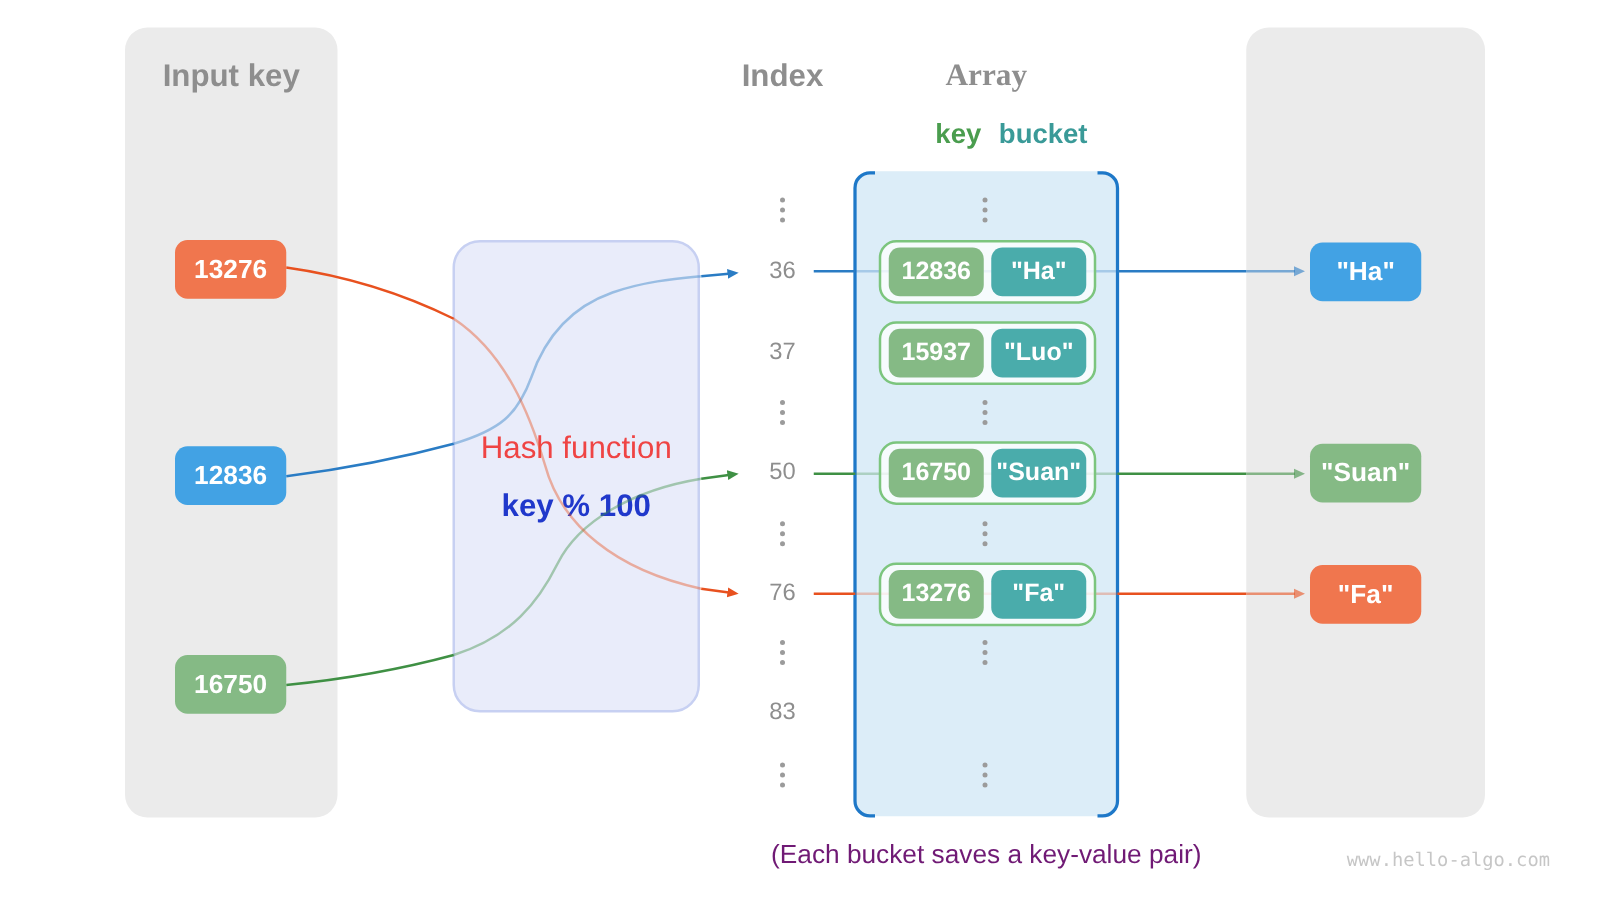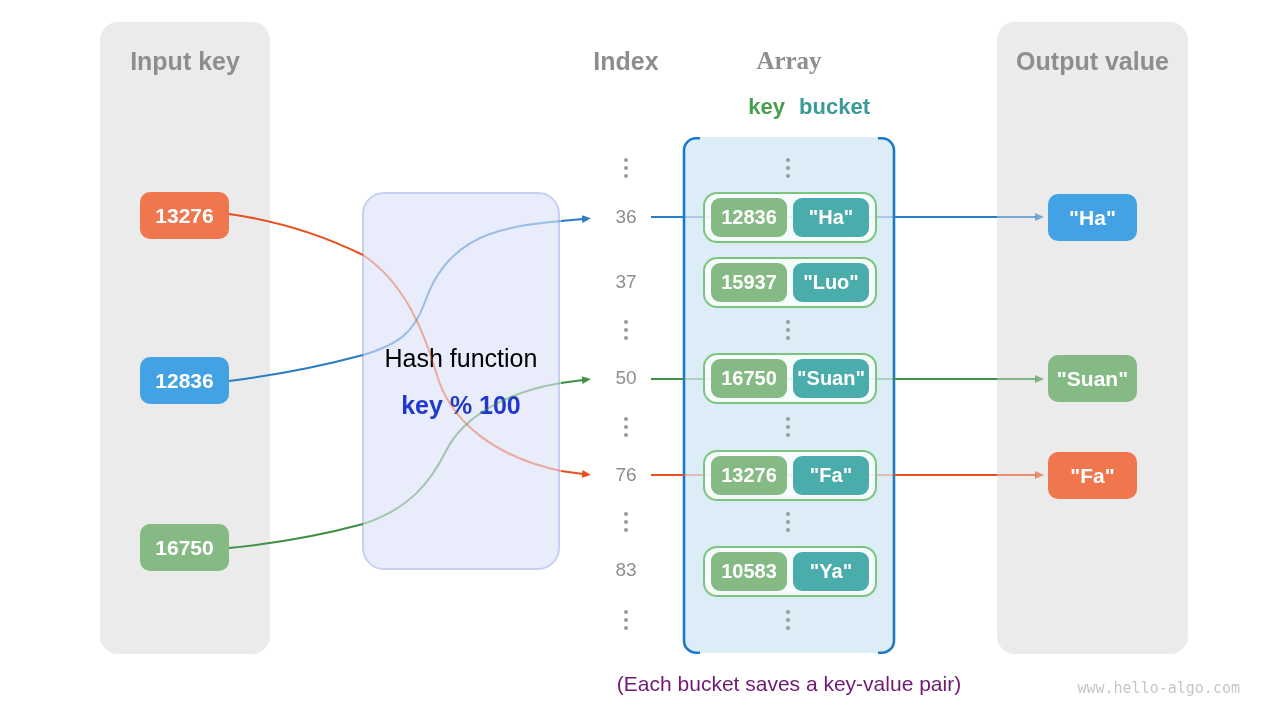--- a/index.html
+++ b/index.html
@@ -3,21 +3,21 @@
 <meta charset="utf-8">
 <style>
   html,body{margin:0;padding:0;background:#fff;}
   .canvas{position:relative;width:1280px;height:720px;background:#ffffff;overflow:hidden;
           font-family:"Liberation Sans",sans-serif;}
   .panel{position:absolute;background:#ebebeb;border-radius:18px;}
   .ttl{position:absolute;font-size:25px;font-weight:700;color:#8e8e8e;text-align:center;line-height:30px;}
   .hash-box{position:absolute;left:362px;top:192px;width:198px;height:378px;background:#e9ecfa;
             border:2px solid #c7d0f2;border-radius:22px;box-sizing:border-box;}
   .hash-title{position:absolute;left:362px;top:344px;width:198px;text-align:center;
-              font-size:25px;color:#000000;line-height:28px;}
+              font-size:25px;color:#ef4444;line-height:28px;}
   .hash-formula{position:absolute;left:362px;top:390px;width:198px;text-align:center;
                 font-size:25px;font-weight:700;color:#2038cb;line-height:30px;}
   svg.overlay{position:absolute;left:0;top:0;z-index:2;pointer-events:none;}
   .kbox{position:absolute;width:89px;height:47px;border-radius:10px;color:#fff;font-size:21px;
         font-weight:700;display:flex;align-items:center;justify-content:center;z-index:3;}
   .obox{position:absolute;left:1048px;width:89px;height:47px;border-radius:10px;color:#fff;
         font-size:21px;font-weight:700;display:flex;align-items:center;justify-content:center;z-index:3;}
   .idx{position:absolute;left:576px;width:100px;text-align:center;font-size:19px;color:#8e8e8e;
        line-height:30px;z-index:3;}
   .subhdr{position:absolute;top:95px;width:80px;text-align:right;font-size:22px;font-weight:700;
@@ -112,21 +112,20 @@
         <path d="M684,475 H894" stroke-opacity="0.3"></path>
         <path d="M894,475 H997"></path>
         <path d="M997,475 H1036" stroke-opacity="0.6" marker-end="url(#aOl)"></path>
       </g>
     </g>
   </svg>
 
   <div class="ttl" style="left:100px;top:46px;width:170px;">Input key</div>
   <div class="ttl" style="left:566px;top:46px;width:120px;">Index</div>
   <div class="ttl" style="left:729px;top:46px;width:120px;font-family:Liberation Serif, serif;">Array</div>
-  <div class="ttl" style="left:997px;top:46px;width:191px;">Output value</div>
 
   <div class="subhdr" style="left:705px;color:#4a9d4e;">key</div>
   <div class="subhdr" style="left:790px;color:#3a9a98;">bucket</div>
 
   <div class="hash-title">Hash function</div>
   <div class="hash-formula">key % 100</div>
 
   <div class="kbox" style="left: 140px; top: 192px; background: rgb(240, 118, 78);">13276</div>
   <div class="kbox" style="left: 140px; top: 357px; background: rgb(66, 162, 228);">12836</div>
   <div class="kbox" style="left: 140px; top: 524px; background: rgb(133, 186, 133);">16750</div>
@@ -198,24 +197,20 @@
     <div class="pv">"Luo"</div>
   </div>
   <div class="pair" style="top:353px;">
     <div class="pk">16750</div>
     <div class="pv">"Suan"</div>
   </div>
   <div class="pair" style="top:450px;">
     <div class="pk">13276</div>
     <div class="pv">"Fa"</div>
   </div>
-  <div class="pair" style="top:546px;">
-    <div class="pk">10583</div>
-    <div class="pv">"Ya"</div>
-  </div>
 
   <div class="obox" style="top: 194px; background: rgb(66, 162, 228);">"Ha"</div>
   <div class="obox" style="top: 355px; background: rgb(133, 186, 133);">"Suan"</div>
   <div class="obox" style="top: 452px; background: rgb(240, 118, 78);">"Fa"</div>
 
   <div class="caption">(Each bucket saves a key-value pair)</div>
   <div class="watermark">www.hello-algo.com</div>
 
 </div>
 

